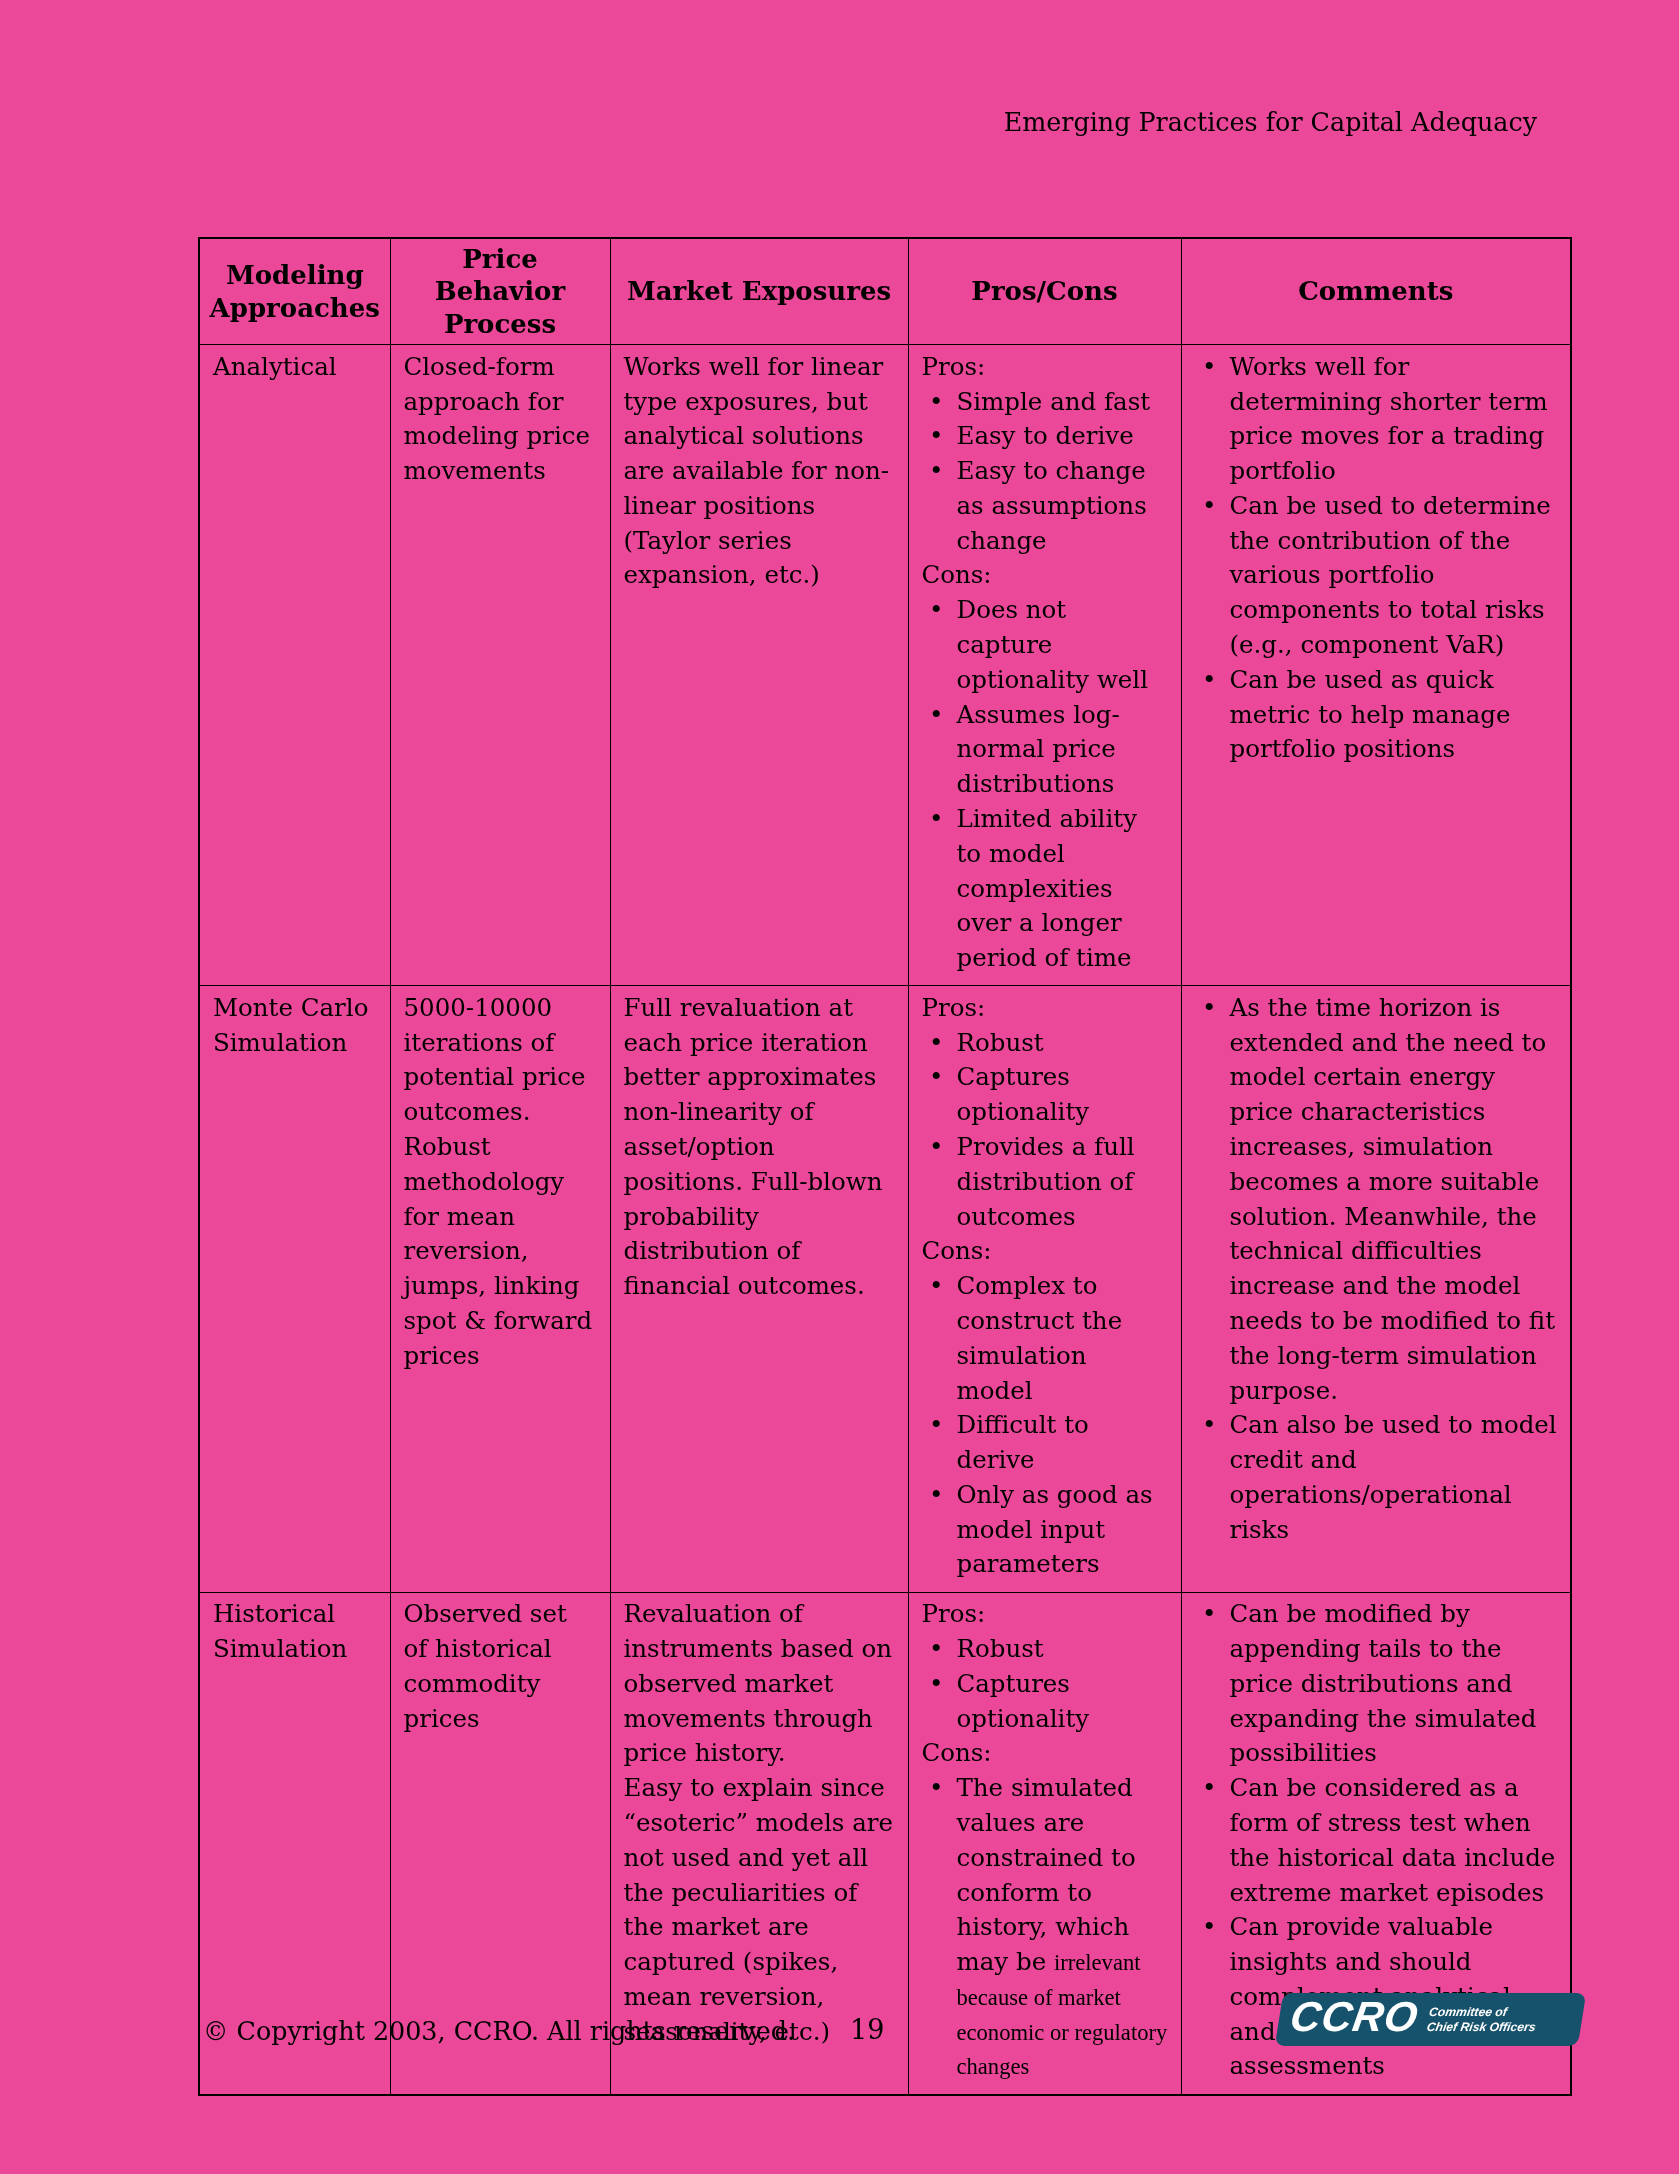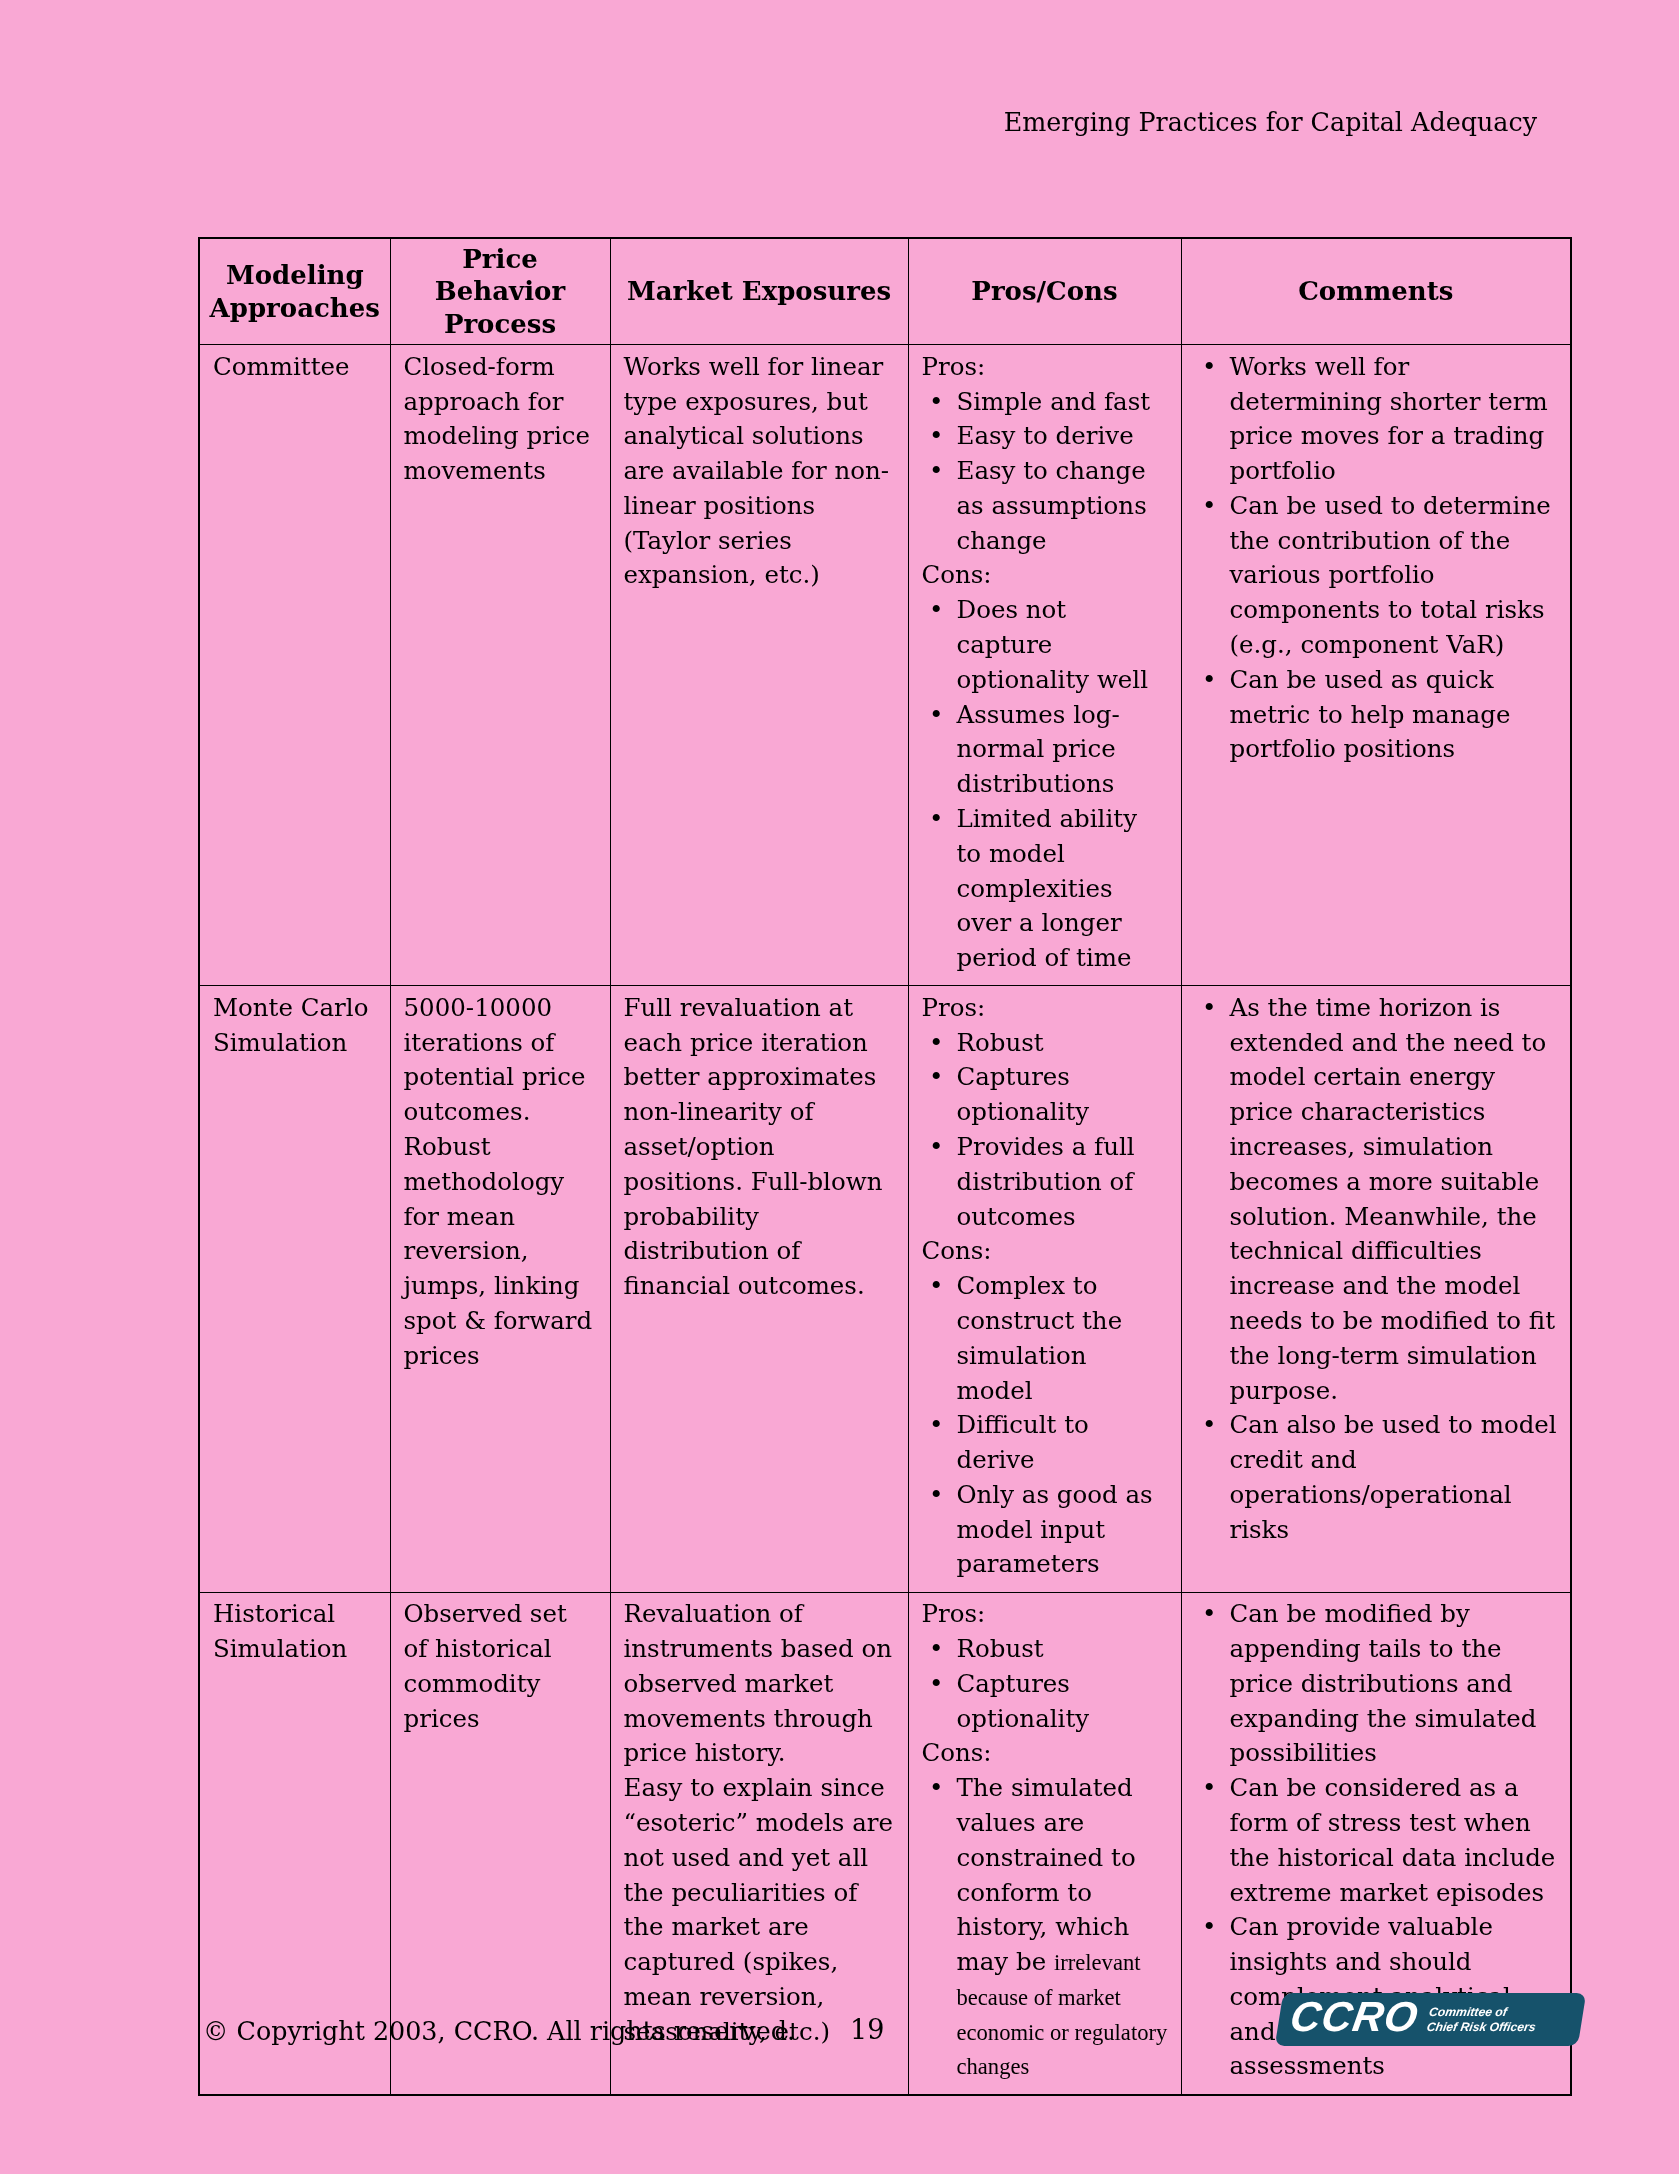--- a/index.html
+++ b/index.html
@@ -1,18 +1,18 @@
 <!DOCTYPE html>
 <html style="font-size:15px"><head>
 <meta charset="utf-8">
 <style>
   html,body { margin:0; padding:0; background:#9a9a9a; }
   .page {
     position:relative; width:1680px; height:2174px; margin:0 auto;
-    background:#f9a8d4; color:#000;
+    background:#ec4899; color:#000;
     font-family:"DejaVu Serif","Liberation Serif",serif;
   }
   .running-header { position:absolute; top:107px; right:143px; font-size:25.4px; }
   .doc-title {
     position:absolute; top:198px; left:198px; width:1372px;
     text-align:center; font-weight:700; font-size:29px;
   }
   table.cmp {
     position:absolute; top:237px; left:198px; width:1372px;
     border-collapse:collapse; table-layout:fixed; border:2.8px solid #000;
@@ -70,21 +70,21 @@
         <th>Modeling Approaches</th>
         <th>Price Behavior Process</th>
         <th>Market Exposures</th>
         <th>Pros/Cons</th>
         <th>Comments</th>
       </tr>
     </thead>
     <tbody>
 
       <tr class="row-0">
-        <td>Committee</td>
+        <td>Analytical</td>
         <td>Closed-form approach for modeling price movements</td>
         <td>
           <p>Works well for linear type exposures, but analytical solutions are available for non-linear positions (Taylor series expansion, etc.)</p>
         </td>
         <td>
           <div class="list-label">Pros:</div>
           <ul class="blist">
             <li><span class="bullet">•</span><span>Simple and fast</span></li>
             <li><span class="bullet">•</span><span>Easy to derive</span></li>
             <li><span class="bullet">•</span><span>Easy to change as assumptions change</span></li>

